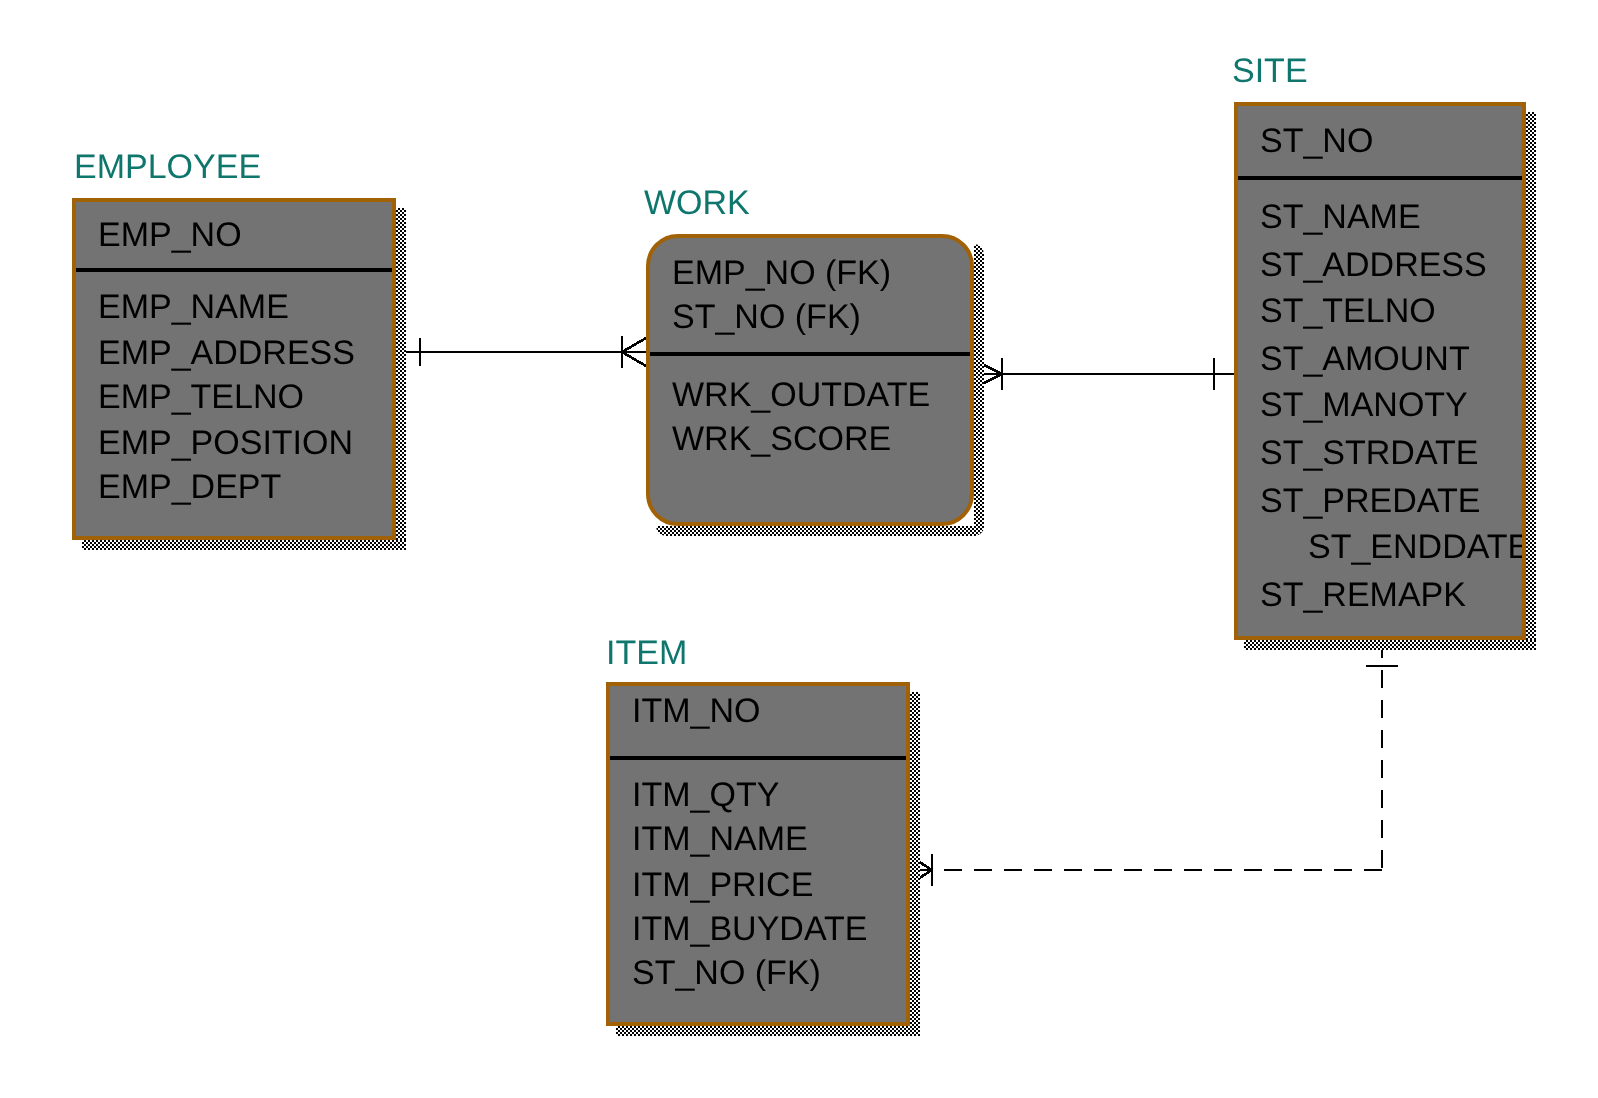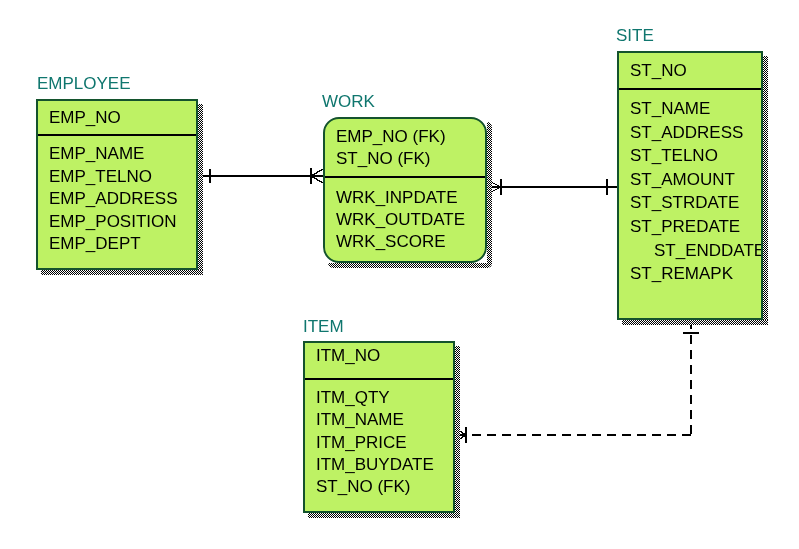--- a/index.html
+++ b/index.html
@@ -14,22 +14,22 @@
   }
   .entity-label {
     position: absolute;
     font-size: 17px;
     line-height: 20px;
     white-space: nowrap;
     color: #0f766e;
   }
   .entity-box {
     position: absolute;
-    background: #bef264;
-    border: 2px solid #14532d;
+    background: #737373;
+    border: 2px solid #a16207;
     box-sizing: border-box;
   }
   .entity-box.rounded { border-radius: 16px; }
   
   .entity-box::before {
     content: "";
     position: absolute;
     top: 3px;
     right: -7px;
     width: 5px;
@@ -98,48 +98,48 @@
         <line x1="466" y1="435" x2="455" y2="435" stroke="#000000" stroke-width="1.3" shape-rendering="crispEdges"></line>
       </g>
     </svg>
 <div class="entity-label" style="left: 37px; top: 74px;">EMPLOYEE</div>
     <div class="entity-box" style="left: 36px; top: 99px; width: 162px; height: 171px;">
       <div class="pk-section" style="height: 35px; padding-top: 6px;">
         <div class="attr-row" style="line-height: 22.5px;">EMP_NO</div>
       </div>
       <div class="attr-section" style="padding-top: 7px;">
         <div class="attr-row" style="line-height: 22.5px;">EMP_NAME</div>
+        <div class="attr-row" style="line-height: 22.5px;">EMP_ADDRESS</div>
         <div class="attr-row" style="line-height: 22.5px;">EMP_TELNO</div>
-        <div class="attr-row" style="line-height: 22.5px;">EMP_ADDRESS</div>
         <div class="attr-row" style="line-height: 22.5px;">EMP_POSITION</div>
         <div class="attr-row" style="line-height: 22.5px;">EMP_DEPT</div>
       </div>
     </div>
     <div class="entity-label" style="left: 322px; top: 92px;">WORK</div>
     <div class="entity-box rounded" style="left: 323px; top: 117px; width: 164px; height: 146px;">
       <div class="pk-section" style="height: 59px; padding-top: 7px;">
         <div class="attr-row" style="line-height: 22px;">EMP_NO (FK)</div>
         <div class="attr-row" style="line-height: 22px;">ST_NO (FK)</div>
       </div>
       <div class="attr-section" style="padding-top: 9px;">
-        <div class="attr-row" style="line-height: 22px;">WRK_INPDATE</div>
         <div class="attr-row" style="line-height: 22px;">WRK_OUTDATE</div>
         <div class="attr-row" style="line-height: 22px;">WRK_SCORE</div>
       </div>
     </div>
     <div class="entity-label" style="left: 616px; top: 26px;">SITE</div>
     <div class="entity-box" style="left: 617px; top: 51px; width: 146px; height: 269px;">
       <div class="pk-section" style="height: 37px; padding-top: 6px;">
         <div class="attr-row" style="line-height: 23.6px;">ST_NO</div>
       </div>
       <div class="attr-section" style="padding-top: 7px;">
         <div class="attr-row" style="line-height: 23.6px;">ST_NAME</div>
         <div class="attr-row" style="line-height: 23.6px;">ST_ADDRESS</div>
         <div class="attr-row" style="line-height: 23.6px;">ST_TELNO</div>
         <div class="attr-row" style="line-height: 23.6px;">ST_AMOUNT</div>
+        <div class="attr-row" style="line-height: 23.6px;">ST_MANOTY</div>
         <div class="attr-row" style="line-height: 23.6px;">ST_STRDATE</div>
         <div class="attr-row" style="line-height: 23.6px;">ST_PREDATE</div>
         <div class="attr-row" style="line-height: 23.6px; margin-left: 24px;">ST_ENDDATE</div>
         <div class="attr-row" style="line-height: 23.6px;">ST_REMAPK</div>
       </div>
     </div>
     <div class="entity-label" style="left: 303px; top: 317px;">ITEM</div>
     <div class="entity-box" style="left: 303px; top: 341px; width: 152px; height: 172px;">
       <div class="pk-section" style="height: 37px; padding-top: 2px;">
         <div class="attr-row" style="line-height: 22.3px;">ITM_NO</div>

